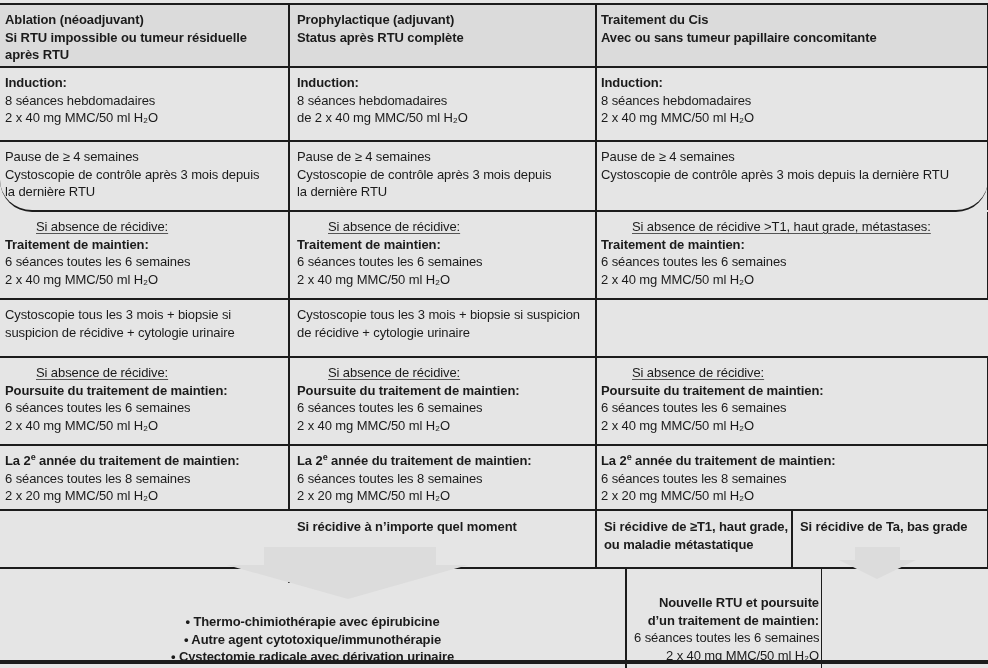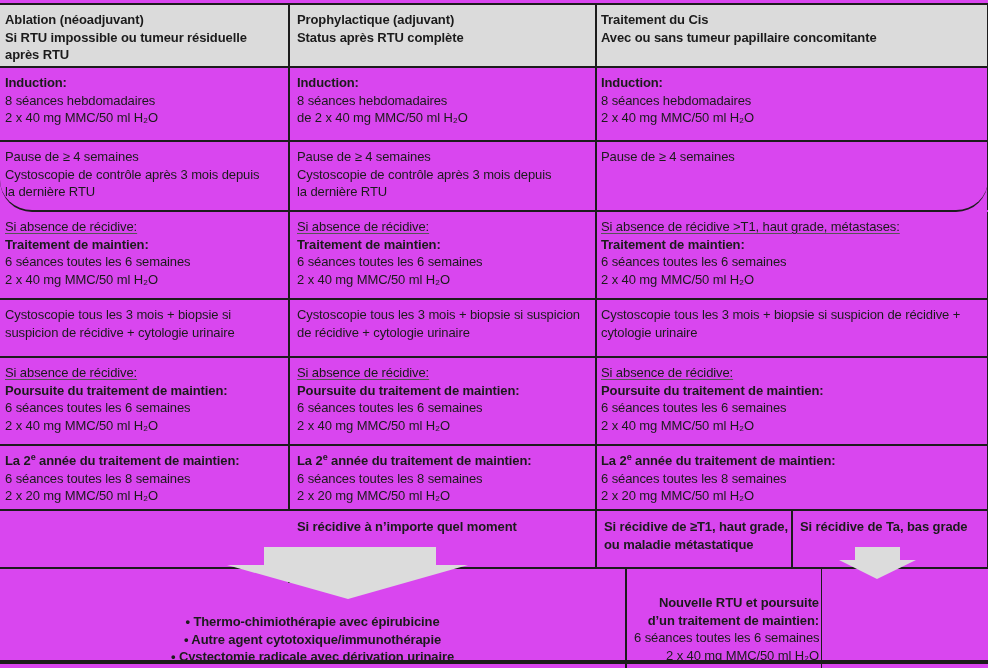--- a/index.html
+++ b/index.html
@@ -5,21 +5,21 @@
   :root{
     --header_bg:#dbdbdb;
     --arrow_fill:#dcdcdc;
     --line:#1c1c1c;
     --text:#1b1b1b;
   }
   html,body{margin:0;padding:0;background:#fff;}
   .page{
     position:relative;
     width:988px;height:668px;
-    background:#d946ef;
+    background:#e5e5e5;
     font-family:"Liberation Sans","DejaVu Sans",sans-serif;
     font-size:13px;line-height:17.5px;
     letter-spacing:-0.1px;
     color:var(--text);
     overflow:hidden;
   }
   .table{position:absolute;top:3px;left:0;width:988px;border-top:2px solid var(--line);}
   .r{display:flex;box-sizing:border-box;border-bottom:2px solid var(--line);}
   .r-header{height:63px;background:var(--header_bg);}
   .r-induction{height:74px;}
@@ -33,21 +33,21 @@
   .c{box-sizing:border-box;padding:6px 2px 0 5px;overflow:hidden;}
   .c1{width:290px;border-right:2px solid var(--line);}
   .c2{width:307px;border-right:2px solid var(--line);padding-left:7px;}
   .c3{width:391px;border-right:1px solid var(--line);padding-left:4px;}
   .c3a{width:196px;border-right:2px solid var(--line);padding-left:7px;}
   .c3b{width:195px;border-right:1px solid var(--line);padding-left:7px;}
   .bl{box-sizing:border-box;width:627px;border-right:2px solid var(--line);}
   .br{box-sizing:border-box;width:195px;border-right:1px solid var(--line);padding:25px 2px 0 7px;overflow:hidden;text-align:right;}
   .ln{display:block;white-space:nowrap;}
   .b{font-weight:bold;}
-  .u{text-decoration:underline;text-decoration-thickness:1px;text-underline-offset:2px;text-decoration-color:#555;}
+  .u{text-decoration:underline;text-decoration-thickness:1px;text-underline-offset:2px;text-decoration-color:#555;margin-left:31px;}
   .sup{font-size:9px;vertical-align:super;line-height:0;}
   .bullets{padding-top:44px;text-align:center;font-weight:bold;}
   .bullets .ln{white-space:nowrap;}
   .arrows{position:absolute;top:0;left:0;pointer-events:none;}
   .arrows polygon{fill:var(--arrow_fill);}
   .bottom-bar{position:absolute;left:0;top:660px;width:988px;height:4px;background:var(--line);}
 </style>
 </head>
 <body>
 
@@ -94,20 +94,21 @@
         <span class="ln">Cystoscopie de contrôle après 3 mois depuis</span>
         <span class="ln">la dernière RTU</span>
       </div>
       <div class="c c2">
         <span class="ln">Pause de ≥ 4 semaines</span>
         <span class="ln">Cystoscopie de contrôle après 3 mois depuis</span>
         <span class="ln">la dernière RTU</span>
       </div>
       <div class="c c3">
         <span class="ln">Pause de ≥ 4 semaines</span>
+        <span class="ln">Cystoscopie de contrôle après 3 mois depuis la dernière RTU</span>
       </div>
     </div>
 
     <div class="r r-maintien">
       <div class="c c1">
         <span class="ln u">Si absence de récidive:</span>
         <span class="ln b">Traitement de maintien:</span>
         <span class="ln">6 séances toutes les 6 semaines</span>
         <span class="ln">2 x 40 mg MMC/50 ml H₂O</span>
       </div>
@@ -126,24 +127,20 @@
     </div>
 
     <div class="r r-cysto">
       <div class="c c1">
         <span class="ln">Cystoscopie tous les 3 mois + biopsie si</span>
         <span class="ln">suspicion de récidive + cytologie urinaire</span>
       </div>
       <div class="c c2">
         <span class="ln">Cystoscopie tous les 3 mois + biopsie si suspicion</span>
         <span class="ln">de récidive + cytologie urinaire</span>
-      </div>
-      <div class="c c3">
-        <span class="ln">Cystoscopie tous les 3 mois + biopsie si suspicion de récidive +</span>
-        <span class="ln">cytologie urinaire</span>
       </div>
     </div>
 
     <div class="r r-poursuite">
       <div class="c c1">
         <span class="ln u">Si absence de récidive:</span>
         <span class="ln b">Poursuite du traitement de maintien:</span>
         <span class="ln">6 séances toutes les 6 semaines</span>
         <span class="ln">2 x 40 mg MMC/50 ml H₂O</span>
       </div>

